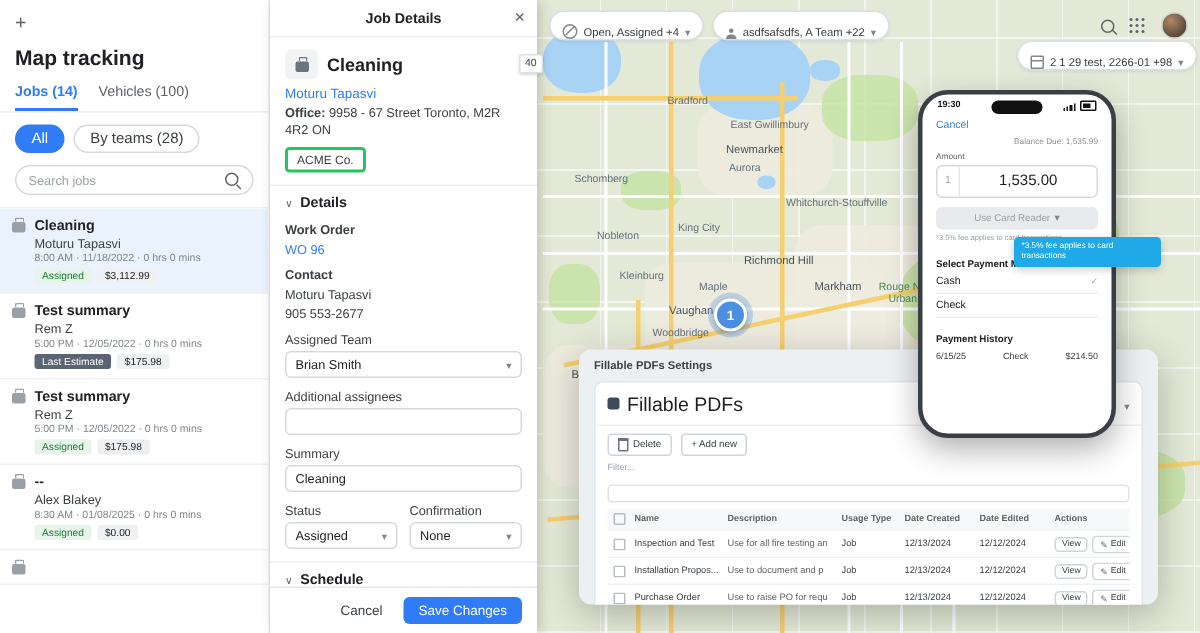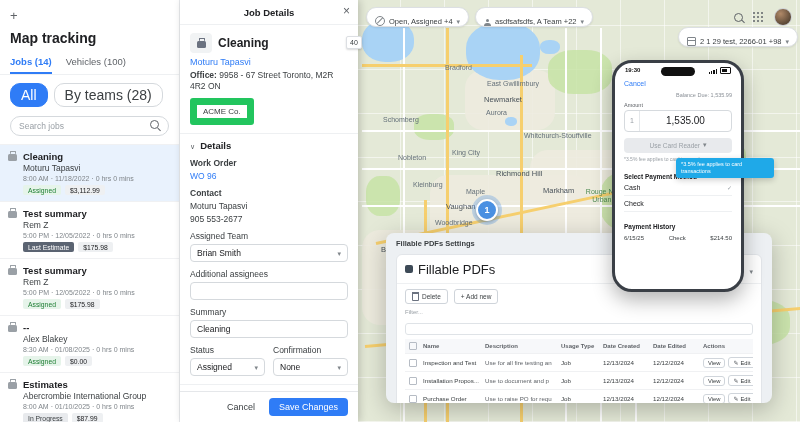--- a/index.html
+++ b/index.html
@@ -47,21 +47,21 @@
   
   .sidebar{position:absolute;left:0;top:0;width:180px;height:422px;background:#fff;border-right:1px solid #e8eaed;z-index:20;display:flex;flex-direction:column;box-sizing:border-box}
   .sb-top{padding:6px 10px 0}
   .i-plus::before{content:"+"}
   .plus{font-size:13px;color:#5f6368;line-height:1;cursor:pointer}
   .sb-title{font-size:14px;font-weight:bold;color:#202124;margin-top:6px}
   .tabs{display:flex;gap:14px;padding:10px 10px 0;border-bottom:1px solid #eef0f2}
   .tab{font-size:9.5px;color:#5f6368;padding-bottom:5px;border-bottom:2px solid transparent;cursor:pointer}
   .tab.active{color:#2f7cf6;border-bottom-color:#2f7cf6;font-weight:bold}
   .pills{display:flex;gap:6px;padding:8px 10px 0}
-  .pill{font-size:14px;border-radius:10px;padding:3px 10px;border:1px solid #d5d9dd;color:#3c4043;background:#fff;cursor:pointer}
+  .pill{font-size:10px;border-radius:10px;padding:3px 10px;border:1px solid #d5d9dd;color:#3c4043;background:#fff;cursor:pointer}
   .pill.active{background:#2f7cf6;border-color:#2f7cf6;color:#fff}
   .searchwrap{position:relative;margin:8px 10px}
   .search{width:100%;box-sizing:border-box;height:20px;border:1px solid #d5d9dd;border-radius:10px;font-size:8.5px;
     padding:0 22px 0 8px;color:#202124;outline:none;font-family:inherit}
   .search::placeholder{color:#9aa0a6}
   .searchwrap .lens{position:absolute;right:10px;top:5px}
   .joblist{flex:1;overflow:hidden;border-top:1px solid #f0f1f3}
   .job{display:flex;gap:6px;padding:6px 8px;border-bottom:1px solid #f0f1f3;cursor:pointer}
   .job.sel{background:#e9f2fd}
   .case{width:9px;height:7px;background:#9aa0a6;border-radius:1.5px;position:relative;margin-top:3px;flex:0 0 auto}
@@ -84,21 +84,21 @@
   .i-close::before{content:"×"}
   .close{position:absolute;right:8px;top:4px;font-size:12px;color:#5f6368;cursor:pointer}
   .p-body{flex:1;overflow:hidden;padding:8px 10px 0}
   .p-jobrow{display:flex;align-items:center;gap:6px}
   .icon-box{width:22px;height:20px;background:#f1f3f4;border-radius:4px;display:flex;align-items:center;justify-content:center;flex:0 0 auto}
   .icon-box .case{margin-top:2px;background:#6b7280}
   .icon-box .case::before{border-color:#6b7280}
   .p-jobtitle{font-size:12px;font-weight:bold;color:#202124}
   .p-client{display:block;font-size:9px;color:#2f7cf6;margin-top:4px;text-decoration:none;cursor:pointer}
   .p-office{font-size:8.5px;color:#3c4043;margin-top:3px;line-height:1.35}
-  .acme{display:inline-block;font-size:8px;color:#3c4043;border:7px solid #22c55e;border-radius:3px;padding:2px 6px;margin-top:5px}
+  .acme{display:inline-block;font-size:8px;color:#3c4043;border:2px solid #22c55e;border-radius:3px;padding:2px 6px;margin-top:5px}
   .divider{border-top:1px solid #eef0f2;margin:8px -10px 6px}
   .sec{display:flex;align-items:center;gap:5px;font-size:9.5px;font-weight:bold;color:#202124;margin:2px 0}
   .sec-ch::before{content:"∨";font-size:7px;color:#5f6368;font-weight:normal}
   .lbl{font-size:8.5px;color:#3c4043;margin-top:7px}
   .lbl.bold{font-weight:bold}
   .val{font-size:8.5px;color:#3c4043;margin-top:3px}
   .p-link{display:block;font-size:8.5px;color:#2f7cf6;margin-top:3px;text-decoration:none;cursor:pointer}
   .select,.finp{margin-top:3px;height:18px;border:1px solid #d5d9dd;border-radius:4px;font-size:8.5px;color:#202124;
     display:flex;align-items:center;justify-content:space-between;padding:0 6px;background:#fff;box-sizing:border-box;width:100%;cursor:pointer}
   input.tinp{margin-top:3px;height:18px;border:1px solid #d5d9dd;border-radius:4px;font-size:8.5px;color:#202124;
@@ -446,29 +446,20 @@
           <div class="job-name">Alex Blakey</div>
           <div class="job-meta">8:30 AM · 01/08/2025 · 0 hrs 0 mins</div>
           <div class="job-badges">
             <span class="badge green">Assigned</span>
             <span class="badge money">$0.00</span>
           </div>
         </div>
       </div>
       <div class="job">
         <span class="case"></span>
-        <div>
-          <div class="job-title">Estimates</div>
-          <div class="job-name">Abercrombie International Group</div>
-          <div class="job-meta">8:00 AM · 01/10/2025 · 0 hrs 0 mins</div>
-          <div class="job-badges">
-            <span class="badge gray">In Progress</span>
-            <span class="badge money">$87.99</span>
-          </div>
-        </div>
       </div>
     </div>
   </div>
 
   <div class="panel">
     <div class="p-head">
       <span class="p-title">Job Details</span>
       <span class="i-close close"></span>
     </div>
     <div class="p-body">

